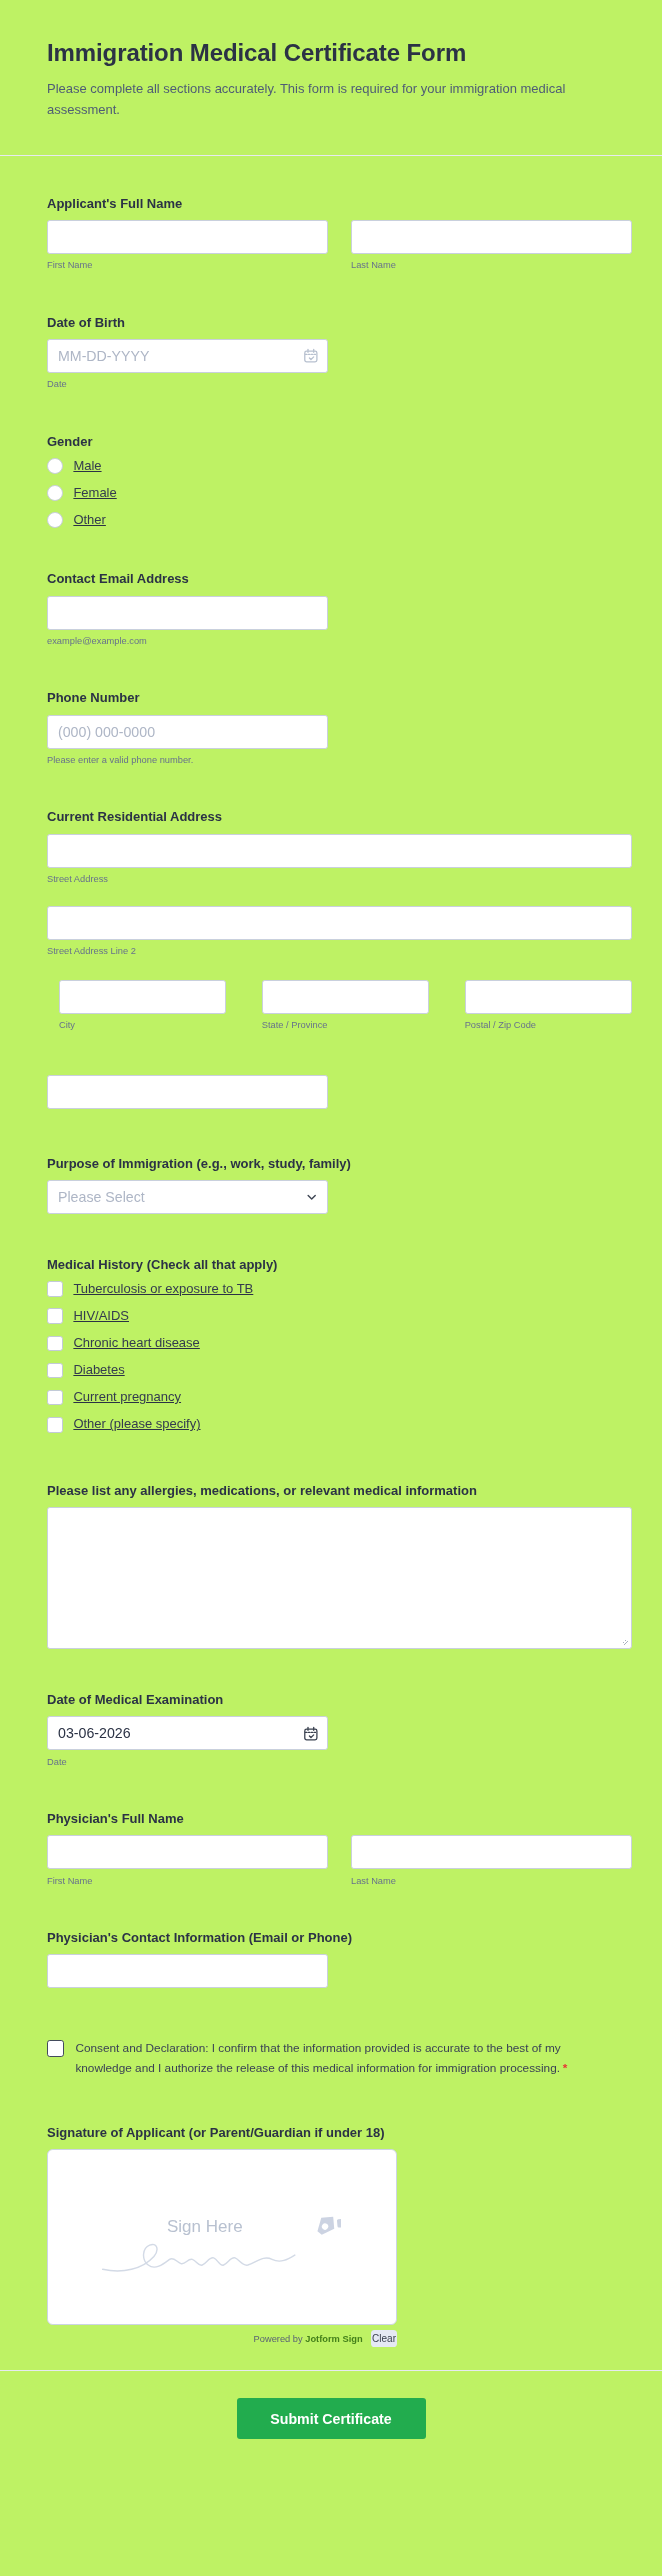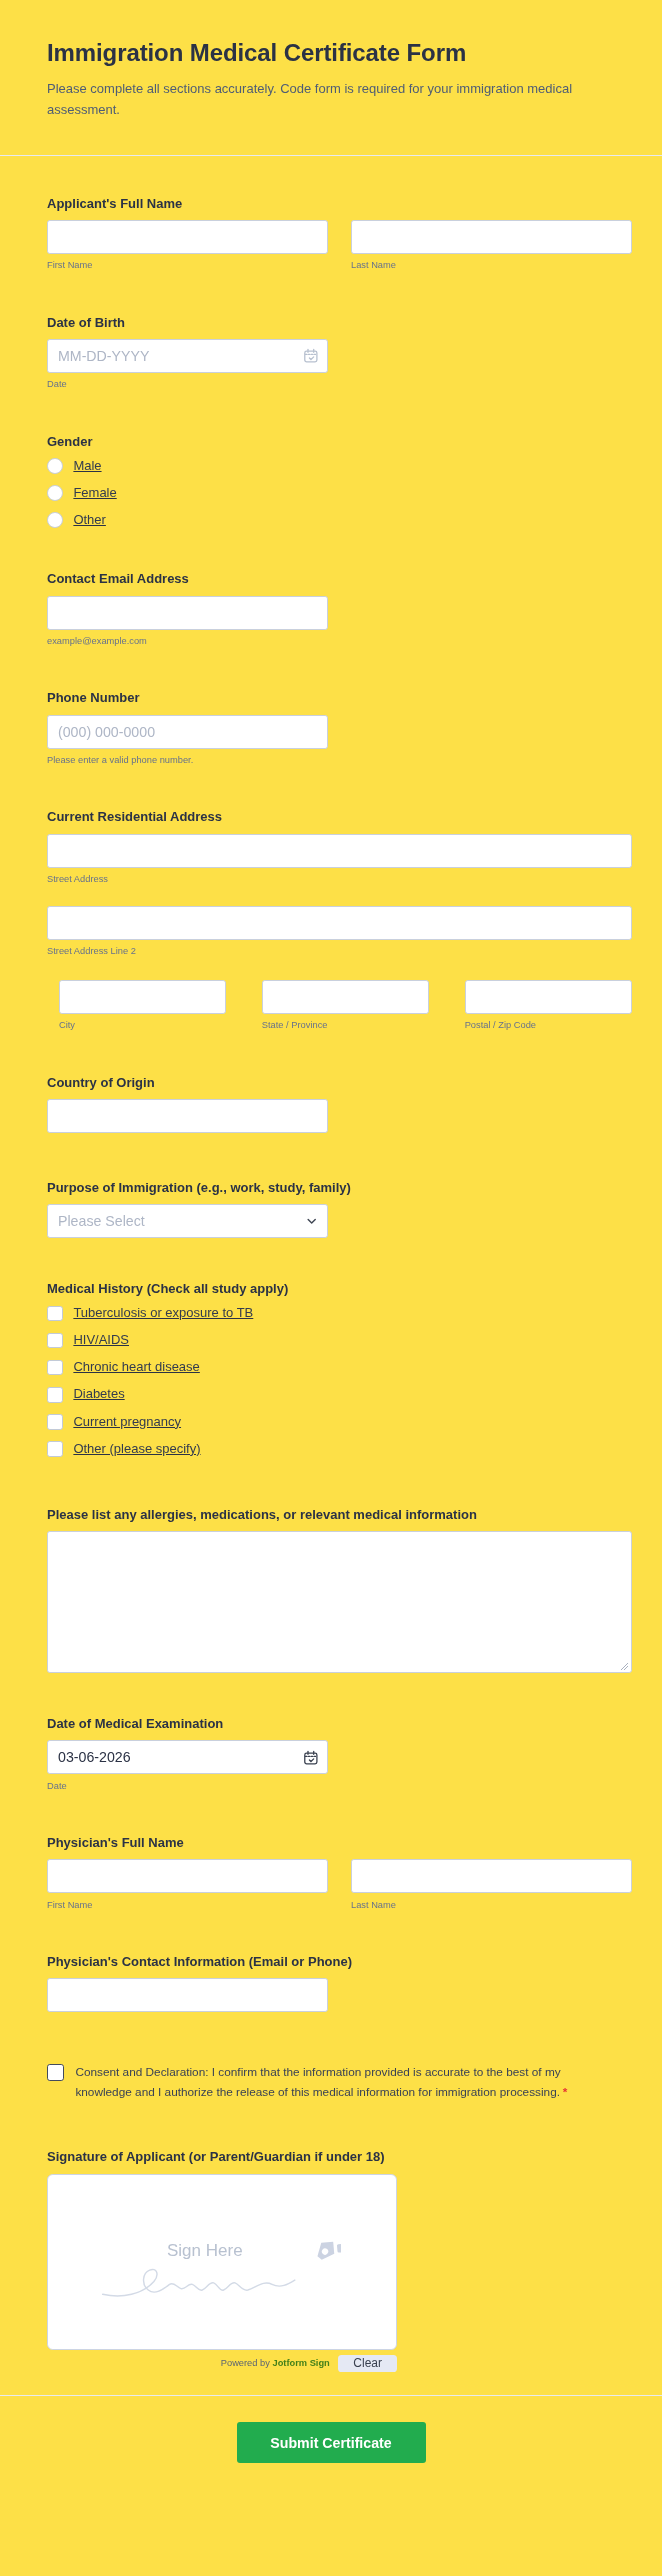--- a/index.html
+++ b/index.html
@@ -1,18 +1,18 @@
 <!DOCTYPE html>
 <html style="font-size:11.4px"><head>
 <meta charset="utf-8">
 <style>
   * { box-sizing: border-box; }
   html,body { margin:0; padding:0; background:#ffffff; }
   body { font-family:"Liberation Sans", sans-serif; color:#2b3245; }
-  .page { width:662px; min-height:2576px; margin:0 auto; background:#fde047; }
+  .page { width:662px; min-height:2576px; margin:0 auto; background:#bef264; }
 
   .header { padding:37px 47px 0 47px; }
   .title { font-size:24px; line-height:31px; font-weight:700; color:#2b3245; margin:0 0 10px 0; letter-spacing:-0.1px; }
   .subtitle { font-size:13px; line-height:21.4px; color:#4f5d75; max-width:533px; margin:0; }
 
   .divider { height:0.7px; background:#e7eaf1; width:100%; }
   .divider.top { margin-top:34px; }
 
   .form { padding:40px 30px 0 47px; }
   .field { margin-bottom:43px; }
@@ -55,38 +55,38 @@
 
   .sig-field { margin-bottom:8px; }
   .sig-box { width:350px; height:176px; border:0.7px solid #ccd4e4; border-radius:5.7px; background:#fff; position:relative; cursor:pointer; }
   .sig-inner { position:absolute; left:53px; top:61px; width:256px; height:78px; }
   .sign-here { position:absolute; left:66px; top:5.7px; font-size:17px; color:#b8c1d0; }
   .squiggle { position:absolute; left:0; top:27px; }
   .pen { position:absolute; right:15.7px; top:0; }
   .powered-row { width:350px; display:flex; justify-content:flex-end; align-items:center; gap:8.5px; margin-top:5px; }
   .powered { font-size:9.3px; color:#5a6374; }
   .powered b { color:#44801a; font-weight:700; }
-  .clear-btn { background:#e5e9f4; border:none; border-radius:3.6px; height:17px; padding:0 15px;
-               font-family:"Liberation Sans",sans-serif; font-size:12px; color:#39404f; cursor:pointer; }
+  .clear-btn { background:#e5e9f4; border:none; border-radius:3.6px; height:17px; padding:0 1px;
+               font-family:"Liberation Sans",sans-serif; font-size:10px; color:#39404f; cursor:pointer; }
 
   .divider.bottom { margin-top:23px; }
   .submit-row { display:flex; justify-content:center; padding:27px 0 36px 0; }
   .submit-btn { width:189px; height:41px; background:#22ac4e; border:none; border-radius:3px; color:#fff;
                 font-family:"Liberation Sans",sans-serif; font-size:14.2px; font-weight:600; cursor:pointer; }
 
   svg { display:block; }
 </style>
 </head>
 <body>
 
 <div class="page">
 
   <div class="header">
     <h1 class="title">Immigration Medical Certificate Form</h1>
-    <p class="subtitle">Please complete all sections accurately. Code form is required for your immigration medical assessment.</p>
+    <p class="subtitle">Please complete all sections accurately. This form is required for your immigration medical assessment.</p>
   </div>
 
   <div class="divider top"></div>
 
   <div class="form">
 
     <div class="field">
       <div class="label">Applicant's Full Name</div>
       <div class="cols2">
         <div>
@@ -161,38 +161,37 @@
           <div class="sub">State / Province</div>
         </div>
         <div>
           <input class="tinput" type="text" style="">
           <div class="sub">Postal / Zip Code</div>
         </div>
       </div>
     </div>
 
     <div class="field" style="margin-bottom:47px;">
-      <div class="label">Country of Origin</div>
       <input class="tinput w-half" type="text" style="">
     </div>
 
     <div class="field">
       <div class="label">Purpose of Immigration (e.g., work, study, family)</div>
       <div class="selectbox">
         <span class="ph">Please Select</span>
         <span class="chev">
           <svg width="11.4" height="8.5" viewBox="0 0 16 12" fill="none" stroke="#3f4654" stroke-width="2" stroke-linecap="round" stroke-linejoin="round">
             <path d="M3 3.5 L8 8.5 L13 3.5"></path>
           </svg>
         </span>
       </div>
     </div>
 
     <div class="field" style="margin-bottom:50px;">
-      <div class="label">Medical History (Check all study apply)</div>
+      <div class="label">Medical History (Check all that apply)</div>
       <div class="optrow">
         <span class="checkbox"></span>
         <span class="opt-label">Tuberculosis or exposure to TB</span>
       </div>
       <div class="optrow">
         <span class="checkbox"></span>
         <span class="opt-label">HIV/AIDS</span>
       </div>
       <div class="optrow">
         <span class="checkbox"></span>

